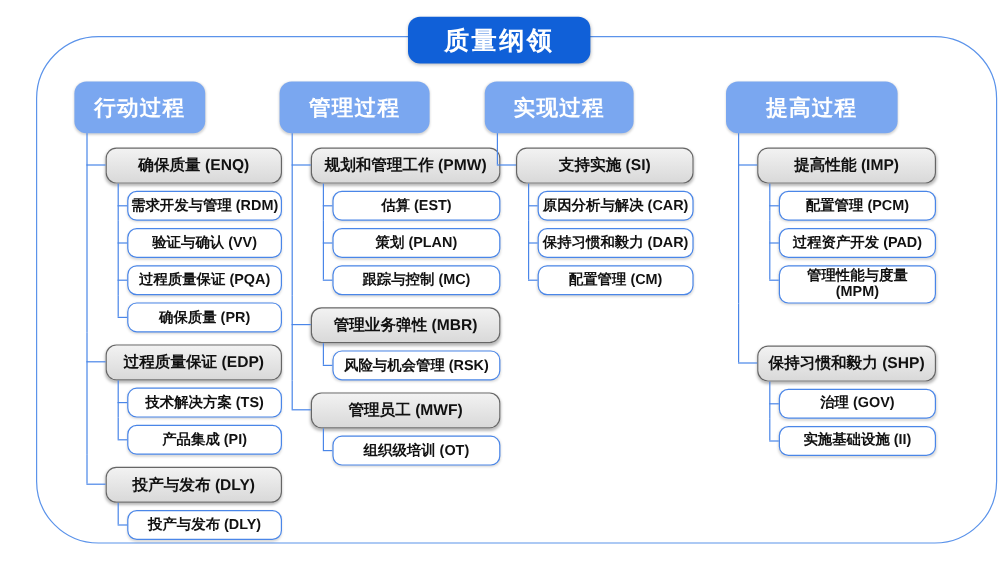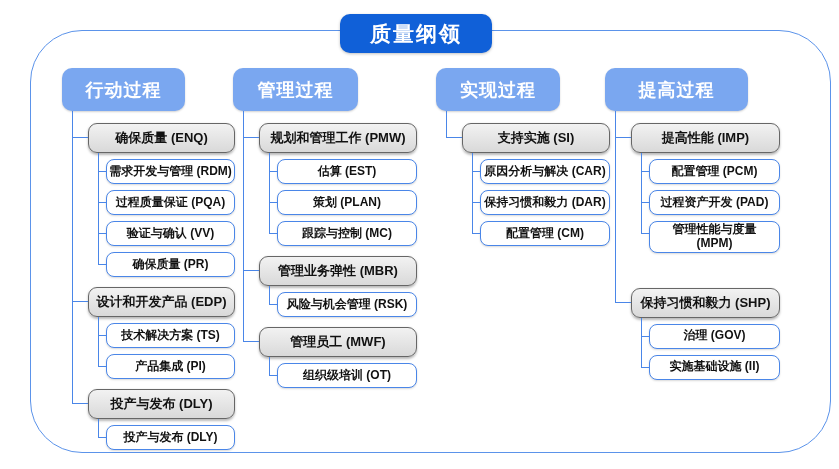--- a/index.html
+++ b/index.html
@@ -84,41 +84,41 @@
 </head>
 <body>
 
 <div class="stage">
 
   <div class="container"></div>
 
   <div class="title">质量纲领</div>
 
   <div class="column" style="left:62px;width:173px;">
-    <div class="hdr" style="width:123px;text-align:center;">行动过程</div>
+    <div class="hdr" style="width:109px;text-align:center;">行动过程</div>
     <div class="groups">
       <div class="group" style="--gap:12px;">
         <div class="gbox">确保质量 (ENQ)</div>
         <div class="children">
           <div class="child">
               <div class="wbox">需求开发与管理 (RDM)</div>
             </div>
           <div class="child">
+              <div class="wbox">验证与确认 (VV)</div>
+            </div>
+          <div class="child">
               <div class="wbox">过程质量保证 (PQA)</div>
             </div>
           <div class="child">
-              <div class="wbox">验证与确认 (VV)</div>
-            </div>
-          <div class="child">
               <div class="wbox">确保质量 (PR)</div>
             </div>
         </div>
       </div>
       <div class="group">
-        <div class="gbox">设计和开发产品 (EDP)</div>
+        <div class="gbox">过程质量保证 (EDP)</div>
         <div class="children">
           <div class="child">
               <div class="wbox">技术解决方案 (TS)</div>
             </div>
           <div class="child">
               <div class="wbox">产品集成 (PI)</div>
             </div>
         </div>
       </div>
       <div class="group">
@@ -161,21 +161,21 @@
         <div class="gbox">管理员工 (MWF)</div>
         <div class="children">
           <div class="child">
               <div class="wbox">组织级培训 (OT)</div>
             </div>
         </div>
       </div>
     </div>
   </div>
 
-  <div class="column" style="left:436px;width:174px;">
+  <div class="column" style="left:404px;width:174px;">
     <div class="hdr" style="width:124px;">实现过程</div>
     <div class="groups">
       <div class="group" style="--gap:12px;">
         <div class="gbox">支持实施 (SI)</div>
         <div class="children">
           <div class="child">
               <div class="wbox">原因分析与解决 (CAR)</div>
             </div>
           <div class="child">
               <div class="wbox">保持习惯和毅力 (DAR)</div>

